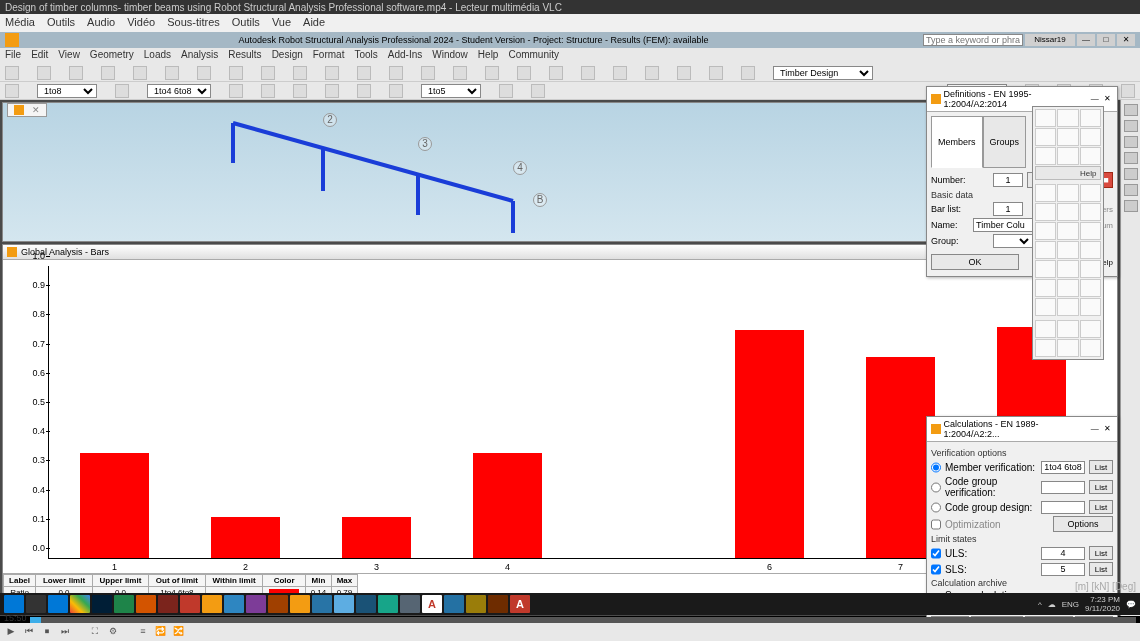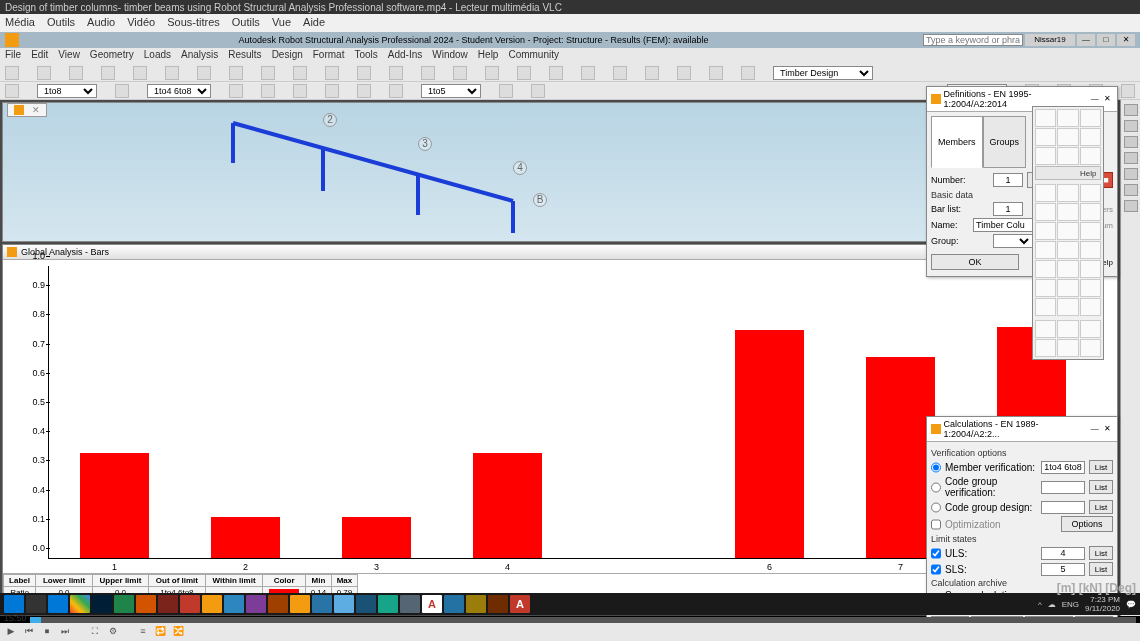--- a/index.html
+++ b/index.html
@@ -87,21 +87,21 @@
 .calc-row label { flex: 1; font-size: 10px; }
 .calc-row input.val { width: 44px; height: 13px; font-size: 9px; border: 1px solid #888; text-align: center; }
 .calc-row .listbtn { width: 24px; height: 14px; font-size: 8px; border: 1px solid #888; background: #e8e8e8; }
 .calc-group-title { font-size: 9px; margin: 2px 0; color: #333; }
 
 .taskbar { position: absolute; bottom: 26px; left: 0; right: 0; height: 22px; background: #1a1a1a; display: flex; align-items: center; padding: 0 4px; gap: 2px; }
 .taskbar .tbicon { width: 20px; height: 18px; border-radius: 1px; }
 .taskbar .spacer { flex: 1; }
 .taskbar .tray { color: #ccc; font-size: 8px; display: flex; gap: 6px; align-items: center; }
 .taskbar .clock { text-align: right; line-height: 9px; }
-.taskbar .units { position: absolute; right: 4px; top: -12px; font-size: 12px; color: #aaa; font-weight: bold; }
+.taskbar .units { position: absolute; right: 4px; top: -12px; font-size: 10px; color: #aaa; }
 
 .vlc-progress { position: absolute; bottom: 18px; left: 30px; right: 4px; height: 6px; background: #555; }
 .vlc-progress .fill { height: 100%; width: 1%; background: #3daee9; }
 .vlc-time { position: absolute; bottom: 18px; left: 4px; font-size: 9px; color: #333; }
 .vlc-controls { position: absolute; bottom: 0; left: 0; right: 0; height: 18px; background: #e8e8e8; display: flex; gap: 4px; padding: 2px 4px; align-items: center; }
 .vlc-controls .vbtn { width: 14px; height: 12px; font-size: 9px; text-align: center; color: #555; }
 </style>
 </head>
 <body>
 
@@ -418,21 +418,21 @@
     </div>
     <div class="calc-row">
       <input type="radio" class="rad" style="">
       <label>Code group design:</label>
       <input class="val" style="">
       <button class="listbtn">List</button>
     </div>
     <div class="calc-row">
       <input type="checkbox" class="rad" style="">
       <label style="color:#888">Optimization</label>
-      <button class="fp-btn" style="width:52px">Options</button>
+      <button class="fp-btn" style="width:60px">Options</button>
     </div>
     <div class="calc-group-title">Limit states</div>
     <div class="calc-row">
       <input type="checkbox" checked="" class="rad" style="">
       <label>ULS:</label>
       <input class="val" value="4" style="">
       <button class="listbtn">List</button>
     </div>
     <div class="calc-row">
       <input type="checkbox" checked="" class="rad" style="">

